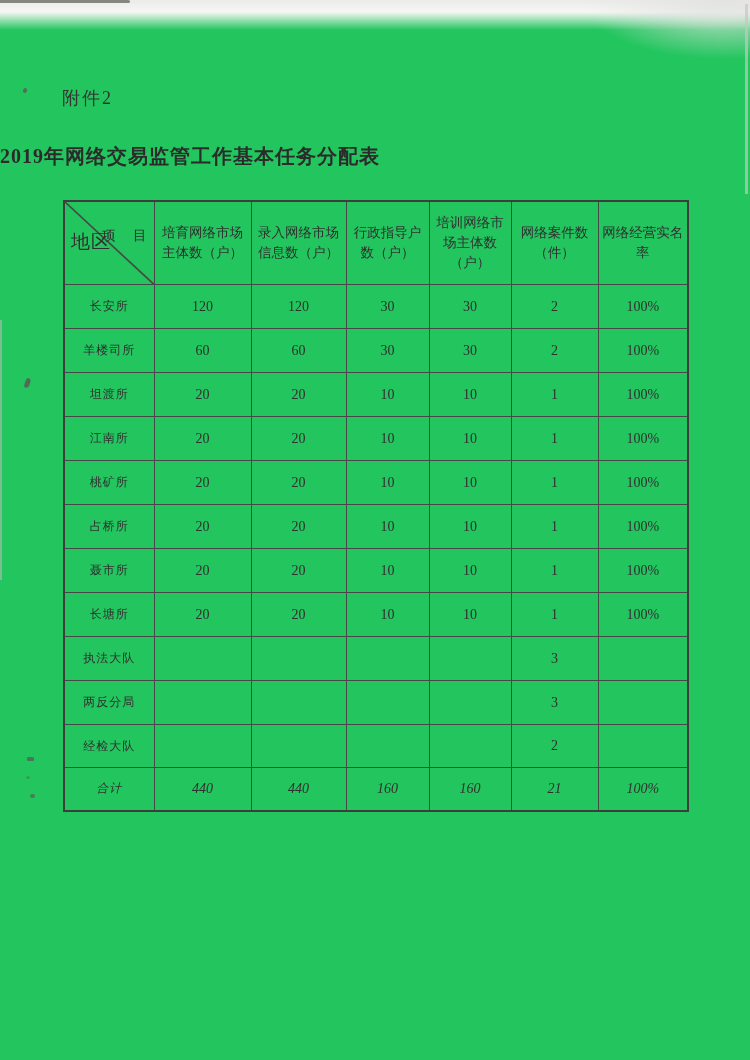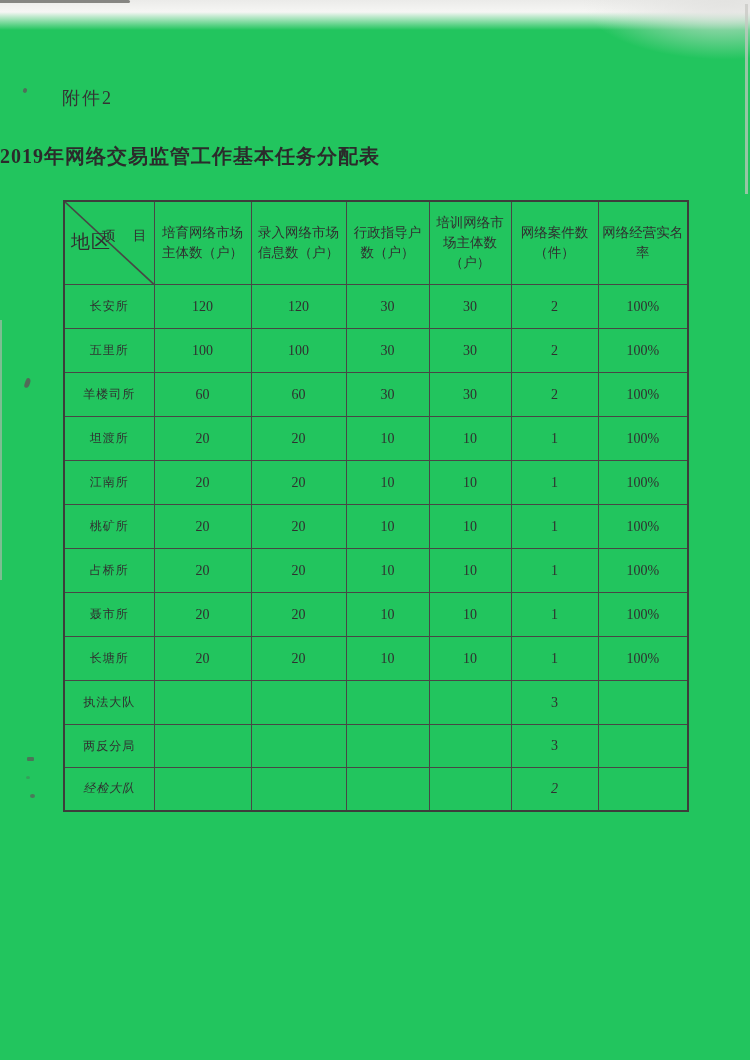--- a/index.html
+++ b/index.html
@@ -142,29 +142,20 @@
         <tr>
           <td class="region">长安所</td>
           <td>120</td>
           <td>120</td>
           <td>30</td>
           <td>30</td>
           <td>2</td>
           <td>100%</td>
         </tr>
         <tr>
-          <td class="region">五里所</td>
-          <td>100</td>
-          <td>100</td>
-          <td>30</td>
-          <td>30</td>
-          <td>2</td>
-          <td>100%</td>
-        </tr>
-        <tr>
           <td class="region">羊楼司所</td>
           <td>60</td>
           <td>60</td>
           <td>30</td>
           <td>30</td>
           <td>2</td>
           <td>100%</td>
         </tr>
         <tr>
           <td class="region">坦渡所</td>
@@ -240,16 +231,25 @@
         </tr>
         <tr>
           <td class="region">经检大队</td>
           <td></td>
           <td></td>
           <td></td>
           <td></td>
           <td>2</td>
           <td></td>
         </tr>
+        <tr>
+          <td class="region">合计</td>
+          <td>440</td>
+          <td>440</td>
+          <td>160</td>
+          <td>160</td>
+          <td>21</td>
+          <td>100%</td>
+        </tr>
       </tbody>
   </table>
 
 </div>
 
 </body></html>

